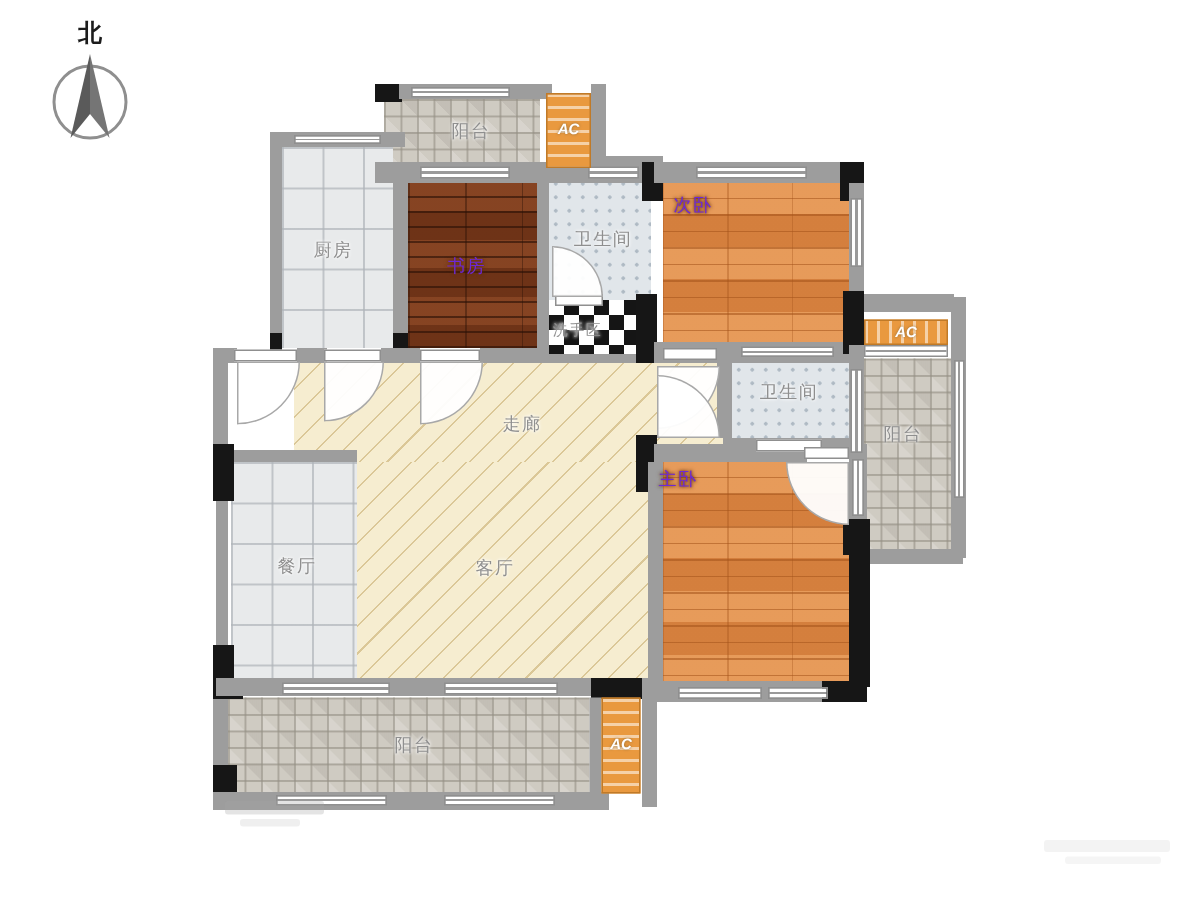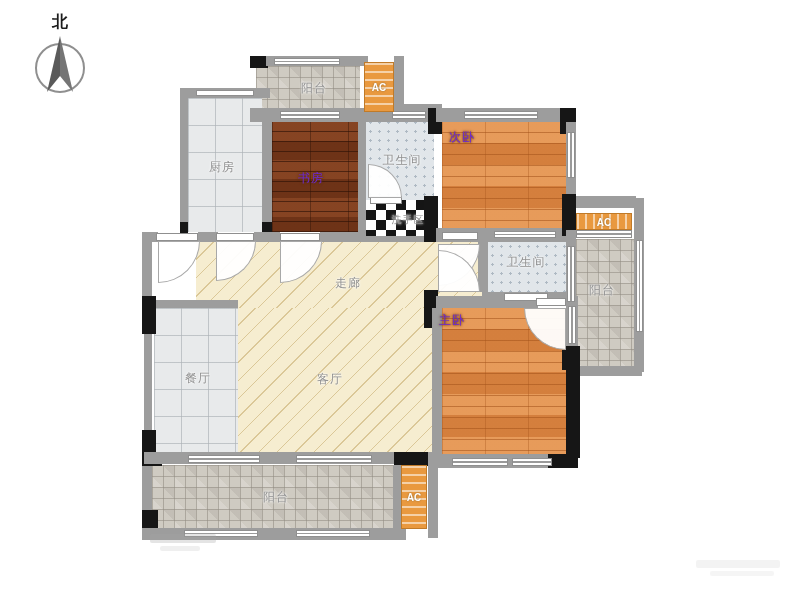--- a/index.html
+++ b/index.html
@@ -30,21 +30,21 @@
   .win{position:absolute;border:1px solid #8f8f8f;box-sizing:border-box;}
   .win.h{background:linear-gradient(to bottom,#fff 38%,#9a9a9a 38%,#9a9a9a 62%,#fff 62%);}
   .win.v{background:linear-gradient(to right,#fff 38%,#9a9a9a 38%,#9a9a9a 62%,#fff 62%);}
   .slot{position:absolute;background:#fff;border:1px solid #8f8f8f;box-sizing:border-box;}
   
   .door{position:absolute;background:rgba(255,255,255,.95);border:1px solid #a8a8a8;box-sizing:border-box;}
   .d-br{border-radius:0 0 100% 0;}
   .d-bl{border-radius:0 0 0 100%;}
   .d-tr{border-radius:0 100% 0 0;}
   
-  .ac{position:absolute;background:#e9993f;border:1px solid #c07a28;box-sizing:border-box;}
+  .ac{position:absolute;background:#e9993f;border:1px solid #c07a28;box-sizing:border-box;font-style:italic;}
   .ac.v{background-image:repeating-linear-gradient(to bottom,rgba(255,255,255,.55) 0 2px,transparent 2px 8px);}
   .ac.h{background-image:repeating-linear-gradient(to right,rgba(255,255,255,.55) 0 2px,transparent 2px 8px);}
   .ac-t{position:absolute;top:50%;left:50%;transform:translate(-50%,-50%);
         font-size:10px;font-weight:bold;color:#fff;text-shadow:0 0 2px #8a6a3a;}
   
   .lbl{position:absolute;transform:translate(-50%,-50%);font-size:12px;color:#8f8f8f;
        text-shadow:0 0 2px #fff,0 0 3px #fff;white-space:nowrap;letter-spacing:1px;}
   .lbl.wood{color:#6d28d9;text-shadow:0 0 2px rgba(95,48,12,.95),0 0 3px rgba(95,48,12,.8);}
   .lbl.sm{font-size:10px;}
   
@@ -178,21 +178,21 @@
     <span class="ac-t">AC</span>
   </div>
   <div class="ac v" style="left:401px;top:465px;width:26px;height:64px;">
     <span class="ac-t">AC</span>
   </div>
 
   <span class="lbl" style="left:314px;top:88px;">阳台</span>
   <span class="lbl" style="left:222px;top:167px;">厨房</span>
   <span class="lbl wood" style="left:311px;top:178px;">书房</span>
   <span class="lbl" style="left:402px;top:160px;">卫生间</span>
-  <span class="lbl sm" style="left:408px;top:220px;text-align:center;">洗手区</span>
+  <span class="lbl sm" style="left:385px;top:220px;text-align:center;">洗手区</span>
   <span class="lbl wood" style="left:462px;top:137px;">次卧</span>
   <span class="lbl" style="left:526px;top:262px;">卫生间</span>
   <span class="lbl" style="left:602px;top:290px;">阳台</span>
   <span class="lbl" style="left:348px;top:283px;">走廊</span>
   <span class="lbl" style="left:198px;top:378px;">餐厅</span>
   <span class="lbl" style="left:330px;top:379px;">客厅</span>
   <span class="lbl wood" style="left:452px;top:320px;">主卧</span>
   <span class="lbl" style="left:276px;top:497px;">阳台</span>
 
   <div id="compass">

